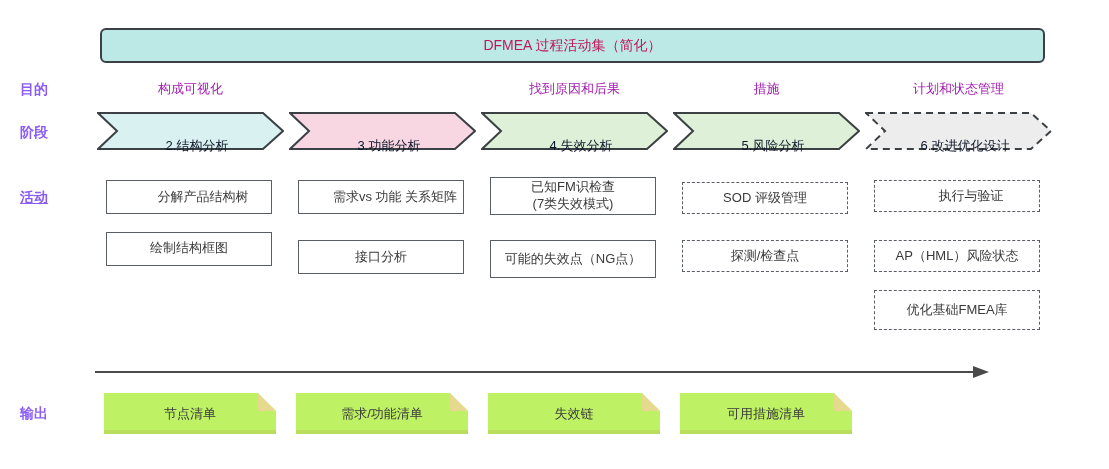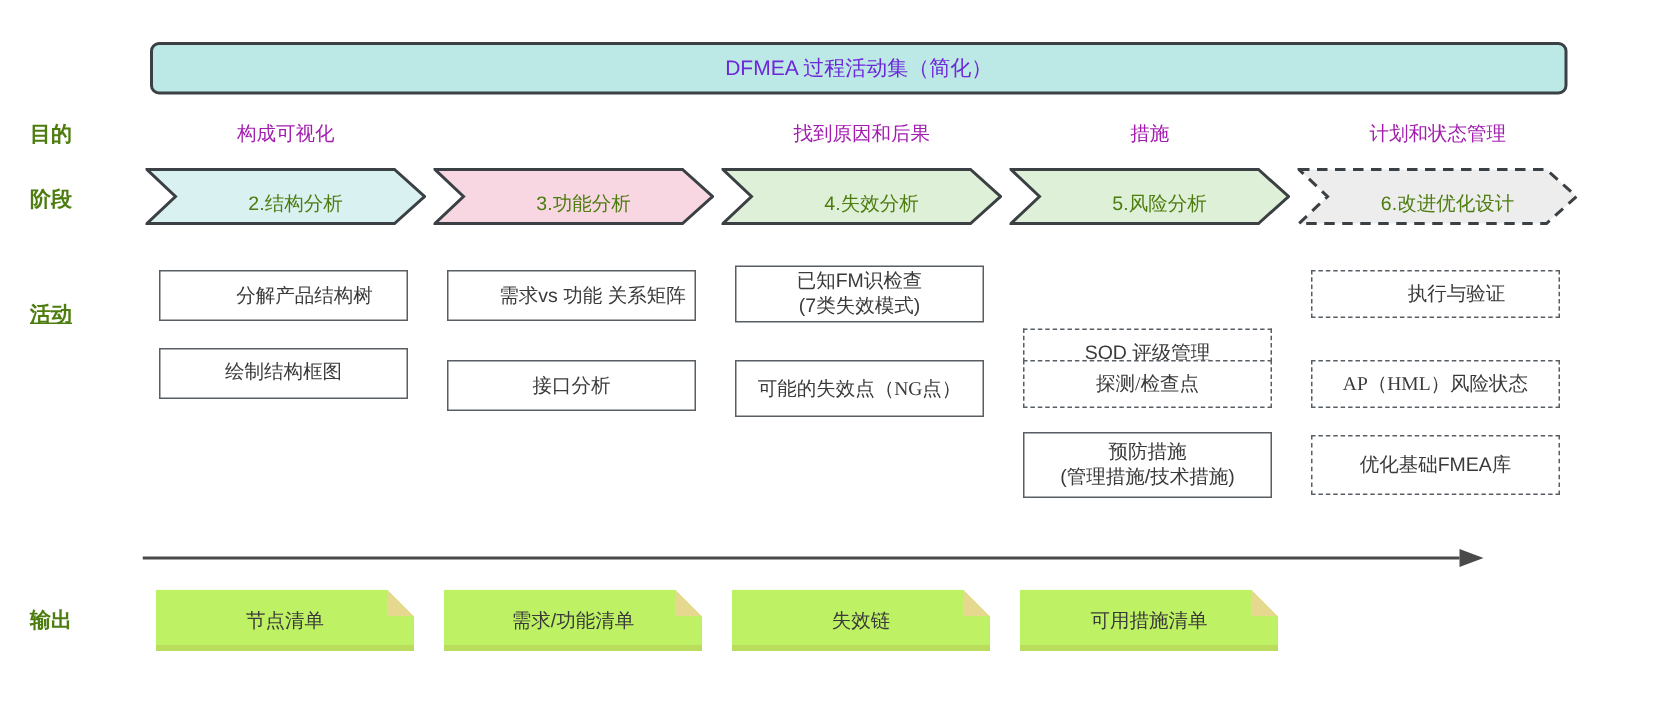--- a/index.html
+++ b/index.html
@@ -2,48 +2,48 @@
 <html><head>
 <meta charset="utf-8">
 <style>
   html,body{margin:0;padding:0;background:#ffffff;}
   body{font-family:"Liberation Sans","DejaVu Sans",sans-serif;color:#333;}
   .canvas{position:relative;width:1109px;height:469px;background:#fff;overflow:hidden;}
 
   .banner{position:absolute;left:100px;top:28px;width:941px;height:31px;
     background:#bce8e5;border:2px solid #3b4045;border-radius:6px;
     display:flex;align-items:center;justify-content:center;
-    font-size:14px;color:#6d28d9;}
+    font-size:14px;color:#be185d;}
 
-  .rowlabel{position:absolute;left:20px;width:60px;font-size:14px;font-weight:bold;color:#4d7c0f;}
+  .rowlabel{position:absolute;left:20px;width:60px;font-size:14px;font-weight:bold;color:#8b5cf6;}
   .rl-purpose{top:81px;}
   .rl-phase{top:124px;}
-  .rl-activity{top:201px;text-decoration:underline;}
+  .rl-activity{top:189px;text-decoration:underline;}
   .rl-output{top:405px;}
 
   .col{position:absolute;top:0;width:187px;height:469px;}
   .col0{left:97px;} .col1{left:289px;} .col2{left:481px;} .col3{left:673px;} .col4{left:865px;}
 
   .purpose{position:absolute;top:80px;left:0;width:100%;text-align:center;
     font-size:13px;color:#a21caf;}
 
   .phase{position:absolute;top:112px;left:0;width:187px;height:38px;}
   .phase svg{position:absolute;left:0;top:0;}
-  .phase-label{position:absolute;left:20px;top:0;width:160px;height:48px;
+  .phase-label{position:absolute;left:20px;top:10px;width:160px;height:48px;
     display:flex;align-items:center;justify-content:center;
-    font-size:13px;color:#4d7c0f;}
+    font-size:13px;color:#0f172a;}
 
   .act{position:absolute;left:9px;width:166px;min-height:30px;
     background:#fff;border:1.5px solid #595e64;
     display:flex;flex-direction:column;align-items:center;justify-content:center;
     text-align:center;font-size:13px;line-height:1.3;color:#3a3a3a;box-sizing:border-box;}
   .act.dashed{border-style:dashed;}
   .h34{height:34px;} .h38{height:38px;} .h32{height:32px;} .h44{height:44px;} .h40{height:40px;}
-  .t180{top:180px;padding-left:28px;} .t177{top:177px;} .t182{top:182px;margin-top:37px;}
-  .t232{top:232px;font-family:Liberation Mono, monospace;} .t240{top:240px;font-family:Liberation Serif, serif;} .t288{top:288px;} .t290{top:290px;align-items:center;}
+  .t180{top:180px;padding-left:28px;} .t177{top:177px;} .t182{top:182px;}
+  .t232{top:232px;font-family:Liberation Mono, monospace;} .t240{top:240px;} .t288{top:288px;} .t290{top:290px;align-items:center;}
 
   .flow-arrow{position:absolute;left:95px;top:363px;}
 
   .note{position:absolute;left:7px;top:393px;width:172px;height:41px;
     background:#bef264;
     clip-path:polygon(0 0, calc(100% - 18px) 0, 100% 18px, 100% 100%, 0 100%);
     display:flex;align-items:center;justify-content:center;
     font-size:13px;color:#3a3a3a;
     box-shadow:inset 0 -4px 0 rgba(176,158,70,0.25);}
   .note-fold{position:absolute;top:0;right:0;width:18px;height:18px;background:#e7d88f;
@@ -131,24 +131,20 @@
         <polygon points="1,1 166,1 186,19 166,37 1,37 20,19" stroke="#3b4045" stroke-width="2" fill="#def0d7"></polygon>
       </svg>
       <div class="phase-label">5.风险分析</div>
     </div>
     <div class="act dashed h32 t182">
       <span>SOD 评级管理</span>
     </div>
     <div class="act dashed h32 t240">
       <span>探测/检查点</span>
     </div>
-    <div class="act h44 t288">
-      <span>预防措施</span>
-      <span>(管理措施/技术措施)</span>
-    </div>
     <div class="note">
       <div class="note-fold"></div>
       <span class="note-label">可用措施清单</span>
     </div>
   </div>
 
   <div class="col col4">
     <div class="purpose">计划和状态管理</div>
     <div class="phase">
       <svg width="187" height="38">

